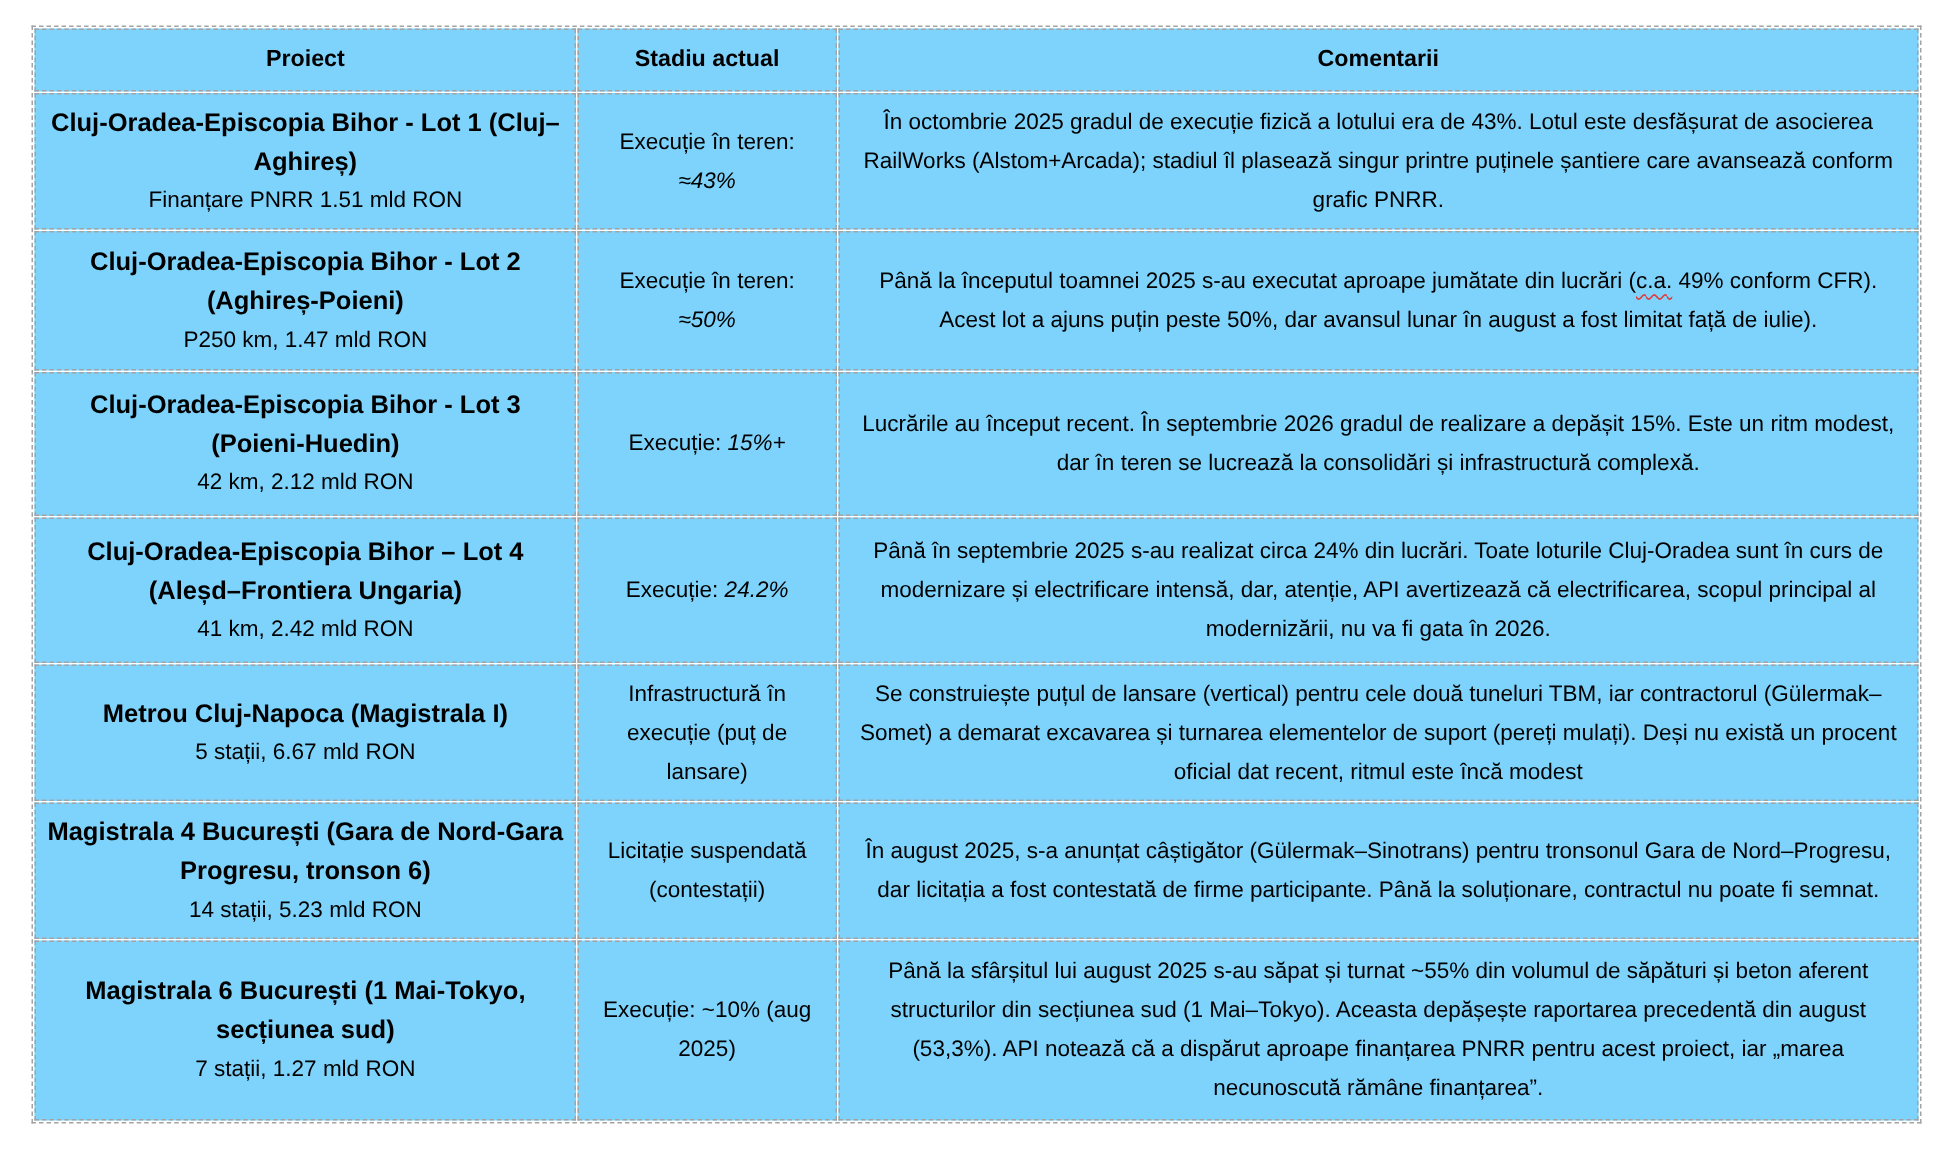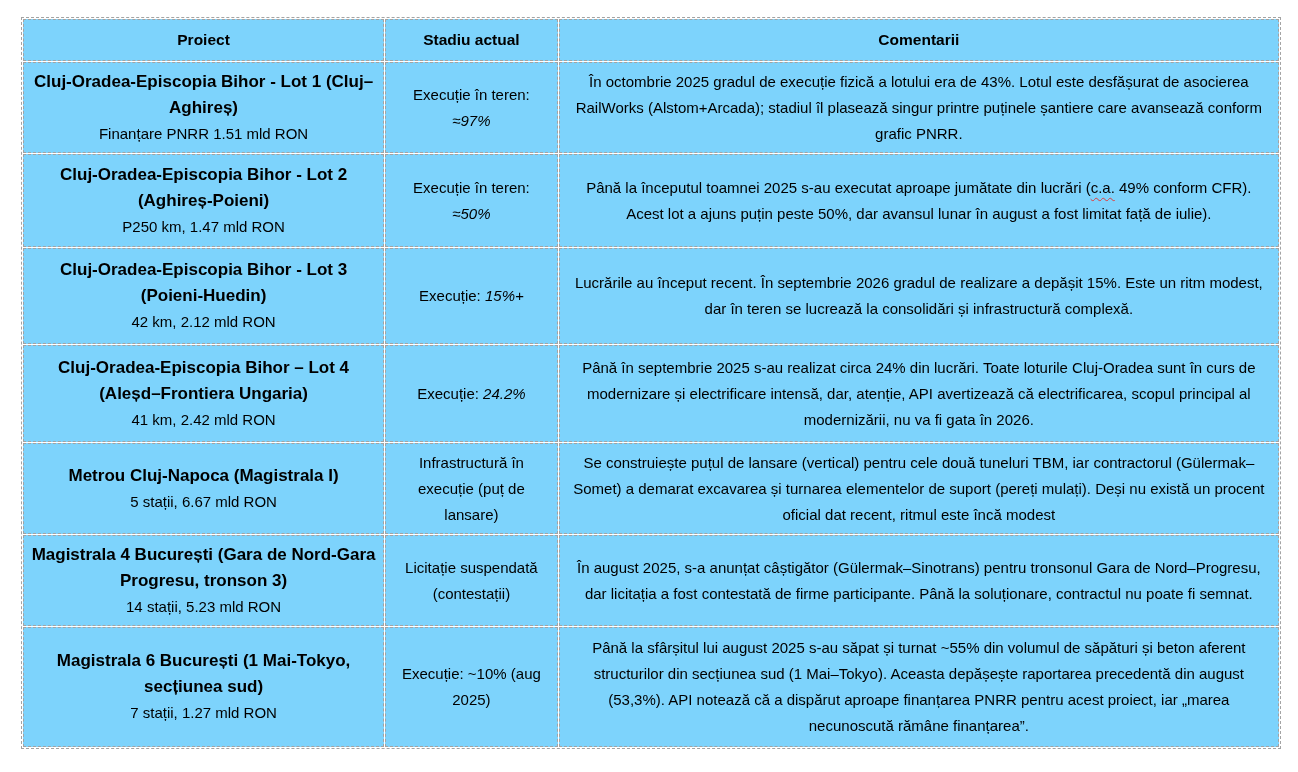--- a/index.html
+++ b/index.html
@@ -72,21 +72,21 @@
     <td class="cell hdr">Proiect</td>
     <td class="cell hdr">Stadiu actual</td>
     <td class="cell hdr">Comentarii</td>
   </tr>
 
   <tr style="height:91px">
     <td class="cell">
       <span class="proj-title">Cluj-Oradea-Episcopia Bihor - Lot 1 (Cluj–Aghireș)</span>
       <span class="proj-sub">Finanțare PNRR 1.51 mld RON</span>
     </td>
-    <td class="cell"><span>Execuție în teren: </span><span class="ital">≈97%</span></td>
+    <td class="cell"><span>Execuție în teren: </span><span class="ital">≈43%</span></td>
     <td class="cell"><span>În octombrie 2025 gradul de execuție fizică a lotului era de 43%. Lotul este desfășurat de asocierea RailWorks (Alstom+Arcada); stadiul îl plasează singur printre puținele șantiere care avansează conform grafic PNRR.</span><span class="sic"></span><span></span></td>
   </tr>
 
   <tr style="height:93px">
     <td class="cell">
       <span class="proj-title">Cluj-Oradea-Episcopia Bihor - Lot 2 (Aghireș-Poieni)</span>
       <span class="proj-sub">P250 km, 1.47 mld RON</span>
     </td>
     <td class="cell"><span>Execuție în teren: </span><span class="ital">≈50%</span></td>
     <td class="cell"><span>Până la începutul toamnei 2025 s-au executat aproape jumătate din lucrări (</span><span class="sic">c.a.</span><span> 49% conform CFR). Acest lot a ajuns puțin peste 50%, dar avansul lunar în august a fost limitat față de iulie).</span></td>
@@ -114,21 +114,21 @@
     <td class="cell">
       <span class="proj-title">Metrou Cluj-Napoca (Magistrala I)</span>
       <span class="proj-sub">5 stații, 6.67 mld RON</span>
     </td>
     <td class="cell"><span>Infrastructură în execuție (puț de lansare)</span><span class="ital"></span></td>
     <td class="cell"><span>Se construiește puțul de lansare (vertical) pentru cele două tuneluri TBM, iar contractorul (Gülermak–Somet) a demarat excavarea și turnarea elementelor de suport (pereți mulați). Deși nu există un procent oficial dat recent, ritmul este încă modest</span><span class="sic"></span><span></span></td>
   </tr>
 
   <tr style="height:91px">
     <td class="cell">
-      <span class="proj-title">Magistrala 4 București (Gara de Nord-Gara Progresu, tronson 3)</span>
+      <span class="proj-title">Magistrala 4 București (Gara de Nord-Gara Progresu, tronson 6)</span>
       <span class="proj-sub">14 stații, 5.23 mld RON</span>
     </td>
     <td class="cell"><span>Licitație suspendată (contestații)</span><span class="ital"></span></td>
     <td class="cell"><span>În august 2025, s-a anunțat câștigător (Gülermak–Sinotrans) pentru tronsonul Gara de Nord–Progresu, dar licitația a fost contestată de firme participante. Până la soluționare, contractul nu poate fi semnat.</span><span class="sic"></span><span></span></td>
   </tr>
 
   <tr style="height:120px">
     <td class="cell">
       <span class="proj-title">Magistrala 6 București (1 Mai-Tokyo, secțiunea sud)</span>
       <span class="proj-sub">7 stații, 1.27 mld RON</span>

